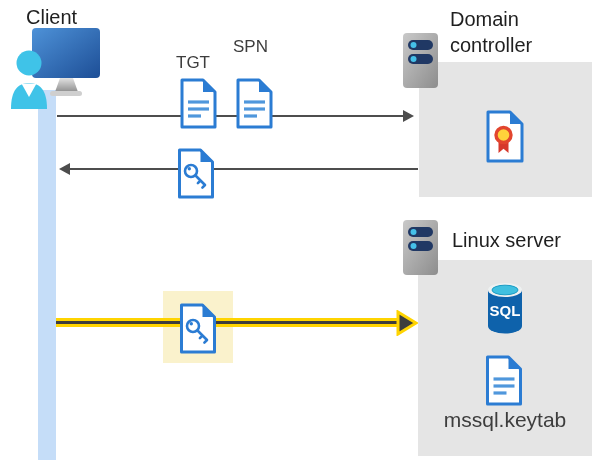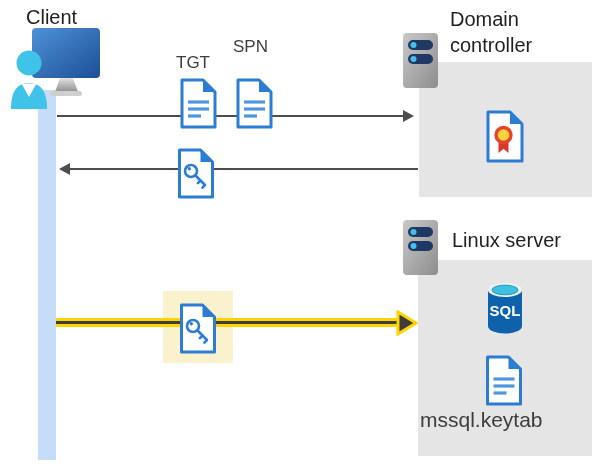--- a/index.html
+++ b/index.html
@@ -3,21 +3,21 @@
 <meta charset="utf-8">
 <style>
   html,body{margin:0;padding:0;background:#fff;}
   .stage{
     position:relative;width:600px;height:468px;background:#ffffff;
     font-family:"Liberation Sans", sans-serif;overflow:hidden;
   }
   .abs{position:absolute;}
   .title{font-weight:normal;color:#1f1f1f;font-size:20px;line-height:1.3;}
   .small-label{font-size:17px;color:#3d3d3d;text-align:left;}
-  .file-label{font-size:21px;color:#3d3d3d;}
+  .file-label{font-size:21px;color:#3d3d3d;text-align:center;}
   .panel{background:#e5e5e5;}
   .hl-panel{background:#faf2cc;}
   .lifeline{background:#c5ddf8;}
   .hline{background:#4d4d4d;height:2px;}
   .arrowhead-right{
     width:0;height:0;
     border-top:6px solid transparent;border-bottom:6px solid transparent;
     border-left:11px solid #4d4d4d;
   }
   .arrowhead-left{

